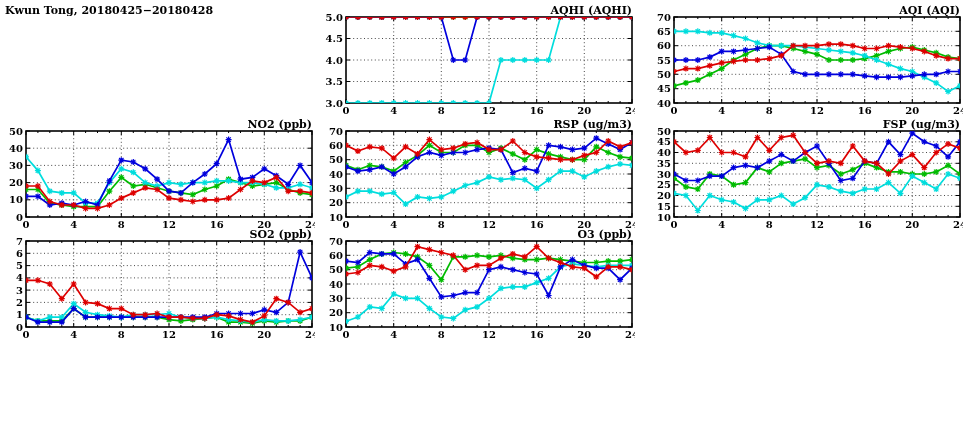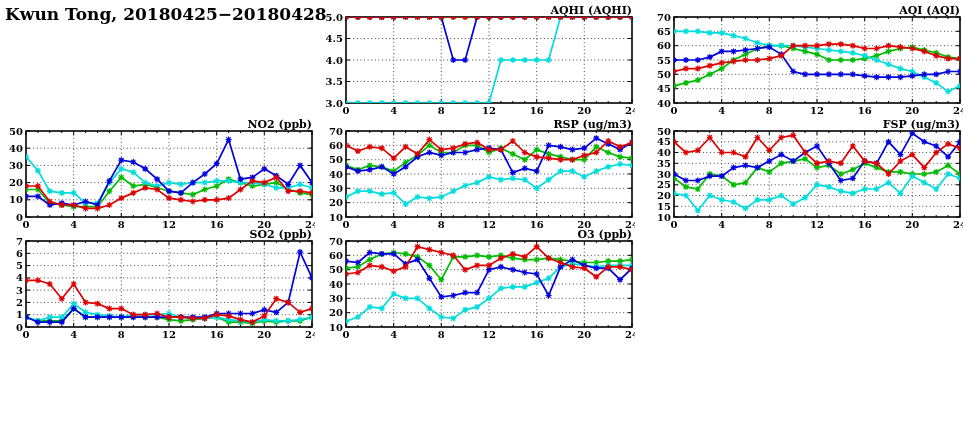--- a/index.html
+++ b/index.html
@@ -1,17 +1,17 @@
 <!DOCTYPE html>
 <html><head>
 <meta charset="utf-8">
 <style>
   html,body{margin:0;padding:0;background:#ffffff;}
   body{width:975px;height:447px;position:relative;font-family:"DejaVu Serif",serif;}
-  #page-title{position:absolute;left:5px;top:4px;font-weight:bold;font-size:17px;color:#000;}
+  #page-title{position:absolute;left:5px;top:4px;font-weight:bold;font-size:11px;color:#000;}
   .chart{position:absolute;width:315px;height:114px;}
   .chart.r1{top:5px;}
   .chart.r2{top:119px;}
   .chart.r3{top:229px;}
   .chart.c1{left:0px;}
   .chart.c2{left:320px;}
   .chart.c3{left:648px;}
   .grid{stroke:#333;stroke-width:0.9;stroke-dasharray:1,2.6;fill:none;}
   .border{fill:none;stroke:#000;stroke-width:1.6;}
   .tickline{stroke:#000;stroke-width:1;}

